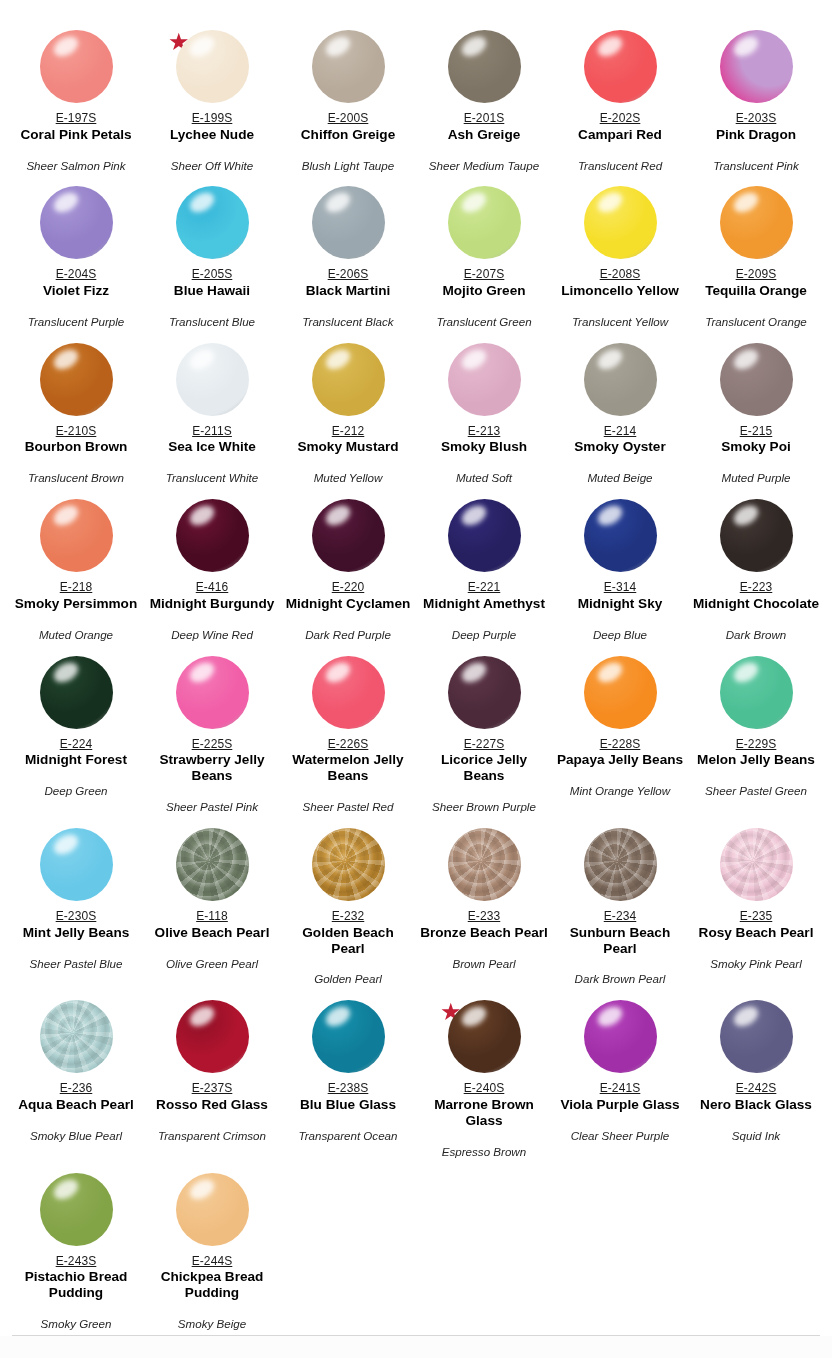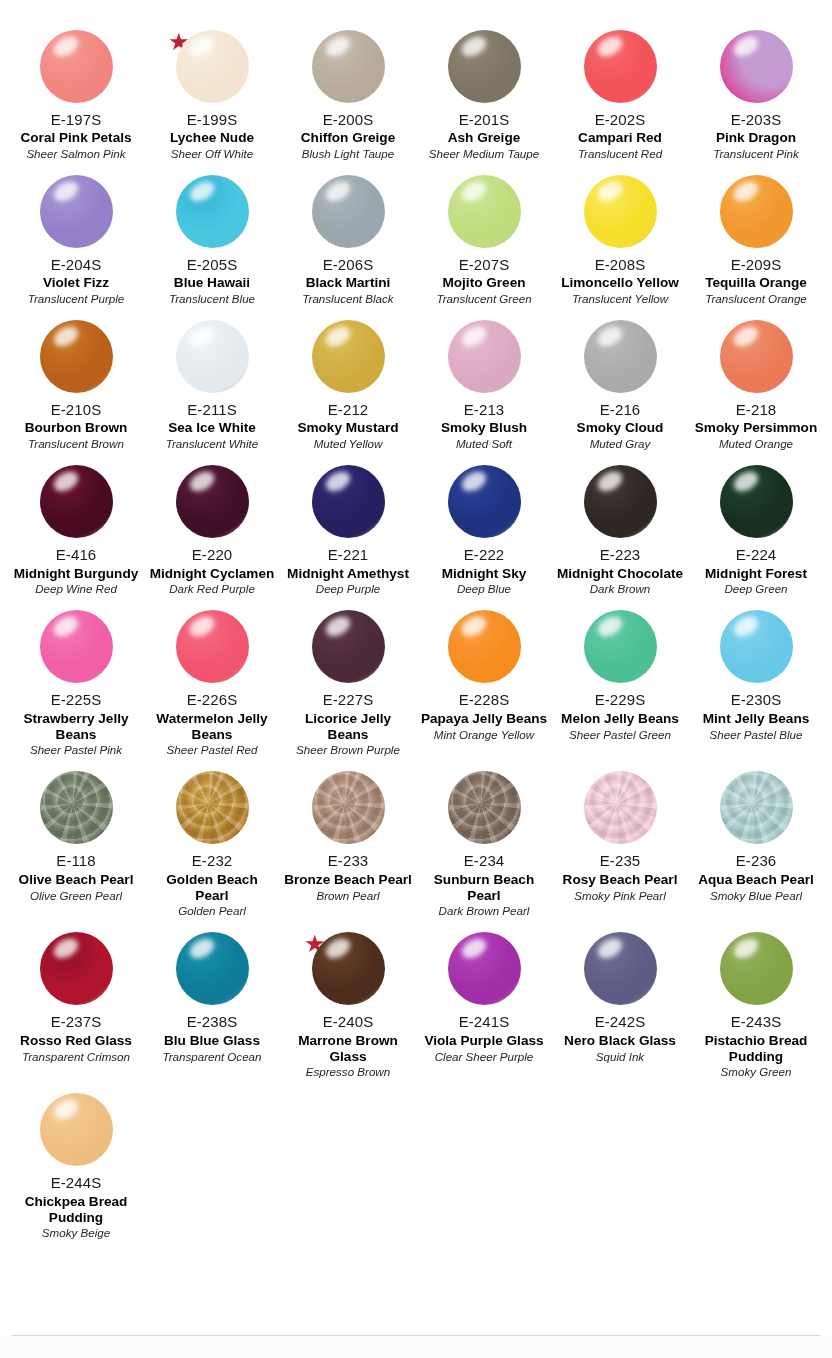--- a/index.html
+++ b/index.html
@@ -86,43 +86,44 @@
     left: 6px;
     top: 2px;
     width: 19px;
     height: 19px;
     color: #c32036;
     line-height: 19px;
     font-size: 24px;
     text-align: center;
   }
   .code {
-    font-size: 15px;
+    font-size: 12px;
     color: #1a1a1a;
     letter-spacing: 0.1px;
     margin-top: 1px;
     text-align: center;
     line-height: 1.22;
+    text-decoration: underline;
   }
   .name {
     font-size: 13.6px;
     font-weight: bold;
     color: #000000;
     text-align: center;
     line-height: 1.17;
     margin-top: 1px;
     max-width: 128px;
   }
   .desc {
     font-size: 11.6px;
     font-style: italic;
     color: #262626;
     text-align: center;
     line-height: 1.2;
-    margin-top: 1px;
+    margin-top: 16px;
     max-width: 132px;
   }
   .bottom-rule {
     position: absolute;
     left: 12px;
     right: 12px;
     bottom: 22px;
     height: 1px;
     background: #d7d7d7;
   }
@@ -294,27 +295,37 @@
           <div class="swatch" title="E-213 Smoky Blush" style="background: radial-gradient(circle at 34% 26%, rgb(229, 185, 206) 0%, rgb(219, 168, 194) 58%, rgb(219, 168, 194) 80%, rgba(0, 0, 0, 0.18) 100%);">
             <div class="gloss"></div>
           </div>
         </div>
         <div class="code">E-213</div>
         <div class="name">Smoky Blush</div>
         <div class="desc">Muted Soft</div>
       </div>
       <div class="cell">
         <div class="swatch-wrap">
-          <div class="swatch" title="E-216 Smoky Cloud" style="background: radial-gradient(circle at 34% 26%, rgb(184, 185, 184) 0%, rgb(169, 171, 170) 58%, rgb(169, 171, 170) 80%, rgba(0, 0, 0, 0.18) 100%);">
-            <div class="gloss"></div>
-          </div>
-        </div>
-        <div class="code">E-216</div>
-        <div class="name">Smoky Cloud</div>
-        <div class="desc">Muted Gray</div>
+          <div class="swatch" title="E-214 Smoky Oyster" style="background: radial-gradient(circle at 34% 26%, rgb(168, 164, 151) 0%, rgb(154, 150, 138) 58%, rgb(154, 150, 138) 80%, rgba(0, 0, 0, 0.18) 100%);">
+            <div class="gloss"></div>
+          </div>
+        </div>
+        <div class="code">E-214</div>
+        <div class="name">Smoky Oyster</div>
+        <div class="desc">Muted Beige</div>
+      </div>
+      <div class="cell">
+        <div class="swatch-wrap">
+          <div class="swatch" title="E-215 Smoky Poi" style="background: radial-gradient(circle at 34% 26%, rgb(152, 133, 132) 0%, rgb(138, 120, 118) 58%, rgb(138, 120, 118) 80%, rgba(0, 0, 0, 0.18) 100%);">
+            <div class="gloss"></div>
+          </div>
+        </div>
+        <div class="code">E-215</div>
+        <div class="name">Smoky Poi</div>
+        <div class="desc">Muted Purple</div>
       </div>
       <div class="cell">
         <div class="swatch-wrap">
           <div class="swatch" title="E-218 Smoky Persimmon" style="background: radial-gradient(circle at 34% 26%, rgb(239, 142, 109) 0%, rgb(234, 122, 88) 58%, rgb(234, 122, 88) 80%, rgba(0, 0, 0, 0.18) 100%);">
             <div class="gloss"></div>
           </div>
         </div>
         <div class="code">E-218</div>
         <div class="name">Smoky Persimmon</div>
         <div class="desc">Muted Orange</div>
@@ -348,21 +359,21 @@
         <div class="code">E-221</div>
         <div class="name">Midnight Amethyst</div>
         <div class="desc">Deep Purple</div>
       </div>
       <div class="cell">
         <div class="swatch-wrap">
           <div class="swatch" title="E-222 Midnight Sky" style="background: radial-gradient(circle at 34% 26%, rgb(42, 66, 153) 0%, rgb(31, 51, 128) 52%, rgb(31, 51, 128) 74%, rgba(0, 0, 0, 0.3) 100%);">
             <div class="gloss"></div>
           </div>
         </div>
-        <div class="code">E-222</div>
+        <div class="code">E-314</div>
         <div class="name">Midnight Sky</div>
         <div class="desc">Deep Blue</div>
       </div>
       <div class="cell">
         <div class="swatch-wrap">
           <div class="swatch" title="E-223 Midnight Chocolate" style="background: radial-gradient(circle at 34% 26%, rgb(67, 57, 53) 0%, rgb(47, 39, 36) 52%, rgb(47, 39, 36) 74%, rgba(0, 0, 0, 0.3) 100%);">
             <div class="gloss"></div>
           </div>
         </div>
         <div class="code">E-223</div>

